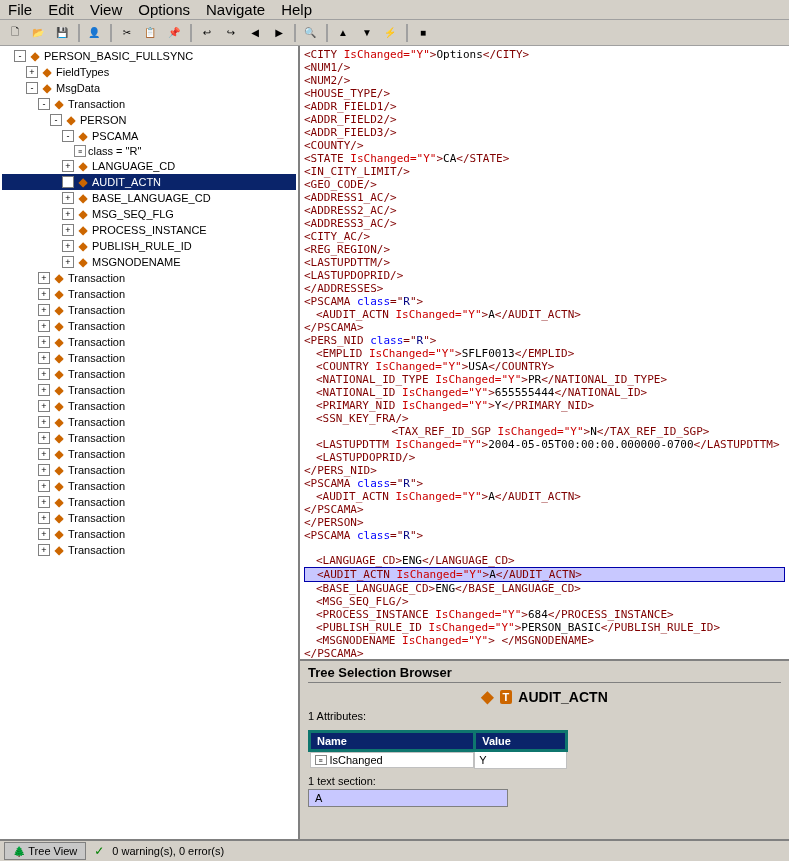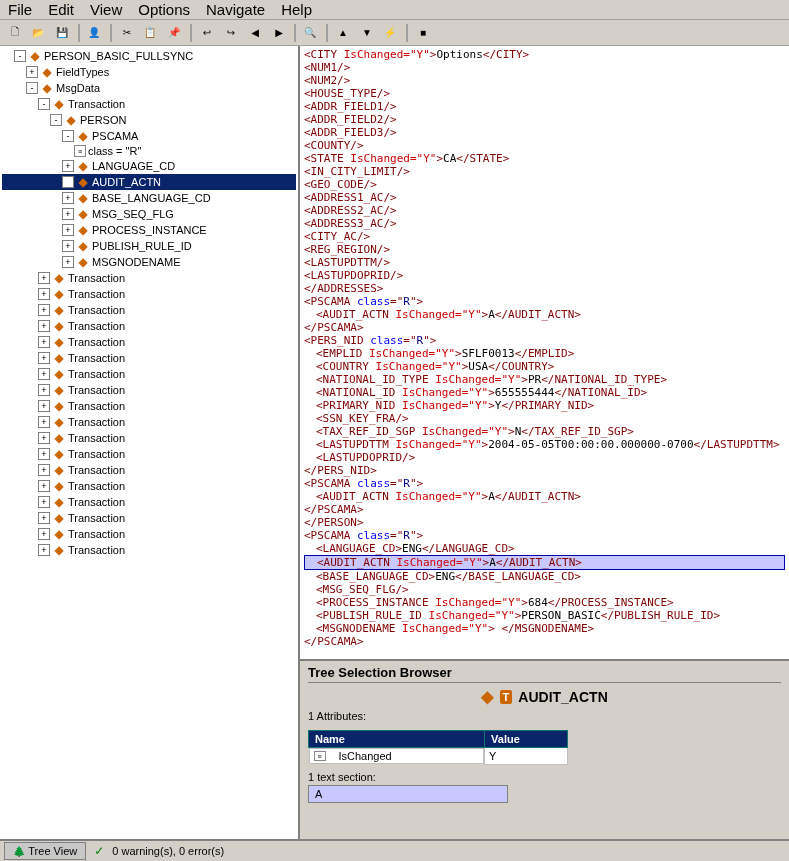--- a/index.html
+++ b/index.html
@@ -25,23 +25,23 @@
     .right-panel { flex: 1; display: flex; flex-direction: column; background: white; }
     .xml-content { flex: 1; overflow: auto; padding: 2px 4px; font-family: monospace; font-size: 11px; background: white; white-space: nowrap; }
 
     
     .selection-browser { background: #d4d0c8; border-top: 2px solid #808080; padding: 4px 8px; min-height: 180px; }
     .browser-title { font-size: 13px; font-weight: bold; margin-bottom: 4px; border-bottom: 1px solid #808080; padding-bottom: 2px; }
     .browser-icon-row { display: flex; align-items: center; justify-content: center; margin: 4px 0; gap: 6px; }
     .browser-node-name { font-size: 14px; font-weight: bold; color: black; }
     .attr-section-label { font-size: 11px; margin: 4px 0 8px 0; }
     .attr-table { border-collapse: collapse; width: 260px; }
-    .attr-table th { background: #0a246a; color: white; padding: 2px 6px; font-size: 11px; text-align: left; border: 1px solid #0f766e; }
+    .attr-table th { background: #0a246a; color: white; padding: 2px 6px; font-size: 11px; text-align: left; border: 3px solid #0f766e; }
     .attr-table td { padding: 1px 4px; font-size: 11px; border: 1px solid #c0c0c0; background: white; }
-    .attr-table tr td:first-child { display: flex; align-items: center; gap: 13px; }
+    .attr-table tr td:first-child { display: flex; align-items: center; gap: 3px; }
     .text-section-label { font-size: 11px; margin: 6px 0 2px 0; }
     .text-section-value { background: #c8c8ff; border: 1px solid #808080; padding: 2px 6px; font-size: 11px; width: 200px; display: inline-block; }
 
     
     .statusbar { height: 22px; background: #d4d0c8; border-top: 2px solid #808080; display: flex; align-items: center; padding: 0 4px; gap: 8px; font-size: 11px; }
     .statusbar-tab { padding: 2px 8px; border: 1px solid #808080; background: #c8c8c8; font-size: 11px; cursor: pointer; }
 
     
     .tree-node { display: flex; align-items: center; padding: 1px 0; cursor: pointer; white-space: nowrap; }
     .tree-node.selected { background: #0a246a; color: white; }
@@ -421,30 +421,30 @@
       <div><span class="xml-tag">&lt;PSCAMA </span><span class="xml-attr">class</span><span class="xml-tag">="</span><span class="xml-val">R</span><span class="xml-tag">"&gt;</span></div>
       <div style="padding-left:12px;"><span class="xml-tag">&lt;AUDIT_ACTN </span><span class="xml-changed">IsChanged="Y"</span><span class="xml-tag">&gt;</span><span class="xml-text">A</span><span class="xml-tag">&lt;/AUDIT_ACTN&gt;</span></div>
       <div><span class="xml-tag">&lt;/PSCAMA&gt;</span></div>
       <div><span class="xml-tag">&lt;PERS_NID </span><span class="xml-attr">class</span><span class="xml-tag">="</span><span class="xml-val">R</span><span class="xml-tag">"&gt;</span></div>
       <div style="padding-left:12px;"><span class="xml-tag">&lt;EMPLID </span><span class="xml-changed">IsChanged="Y"</span><span class="xml-tag">&gt;</span><span class="xml-text">SFLF0013</span><span class="xml-tag">&lt;/EMPLID&gt;</span></div>
       <div style="padding-left:12px;"><span class="xml-tag">&lt;COUNTRY </span><span class="xml-changed">IsChanged="Y"</span><span class="xml-tag">&gt;</span><span class="xml-text">USA</span><span class="xml-tag">&lt;/COUNTRY&gt;</span></div>
       <div style="padding-left:12px;"><span class="xml-tag">&lt;NATIONAL_ID_TYPE </span><span class="xml-changed">IsChanged="Y"</span><span class="xml-tag">&gt;</span><span class="xml-text">PR</span><span class="xml-tag">&lt;/NATIONAL_ID_TYPE&gt;</span></div>
       <div style="padding-left:12px;"><span class="xml-tag">&lt;NATIONAL_ID </span><span class="xml-changed">IsChanged="Y"</span><span class="xml-tag">&gt;</span><span class="xml-text">655555444</span><span class="xml-tag">&lt;/NATIONAL_ID&gt;</span></div>
       <div style="padding-left:12px;"><span class="xml-tag">&lt;PRIMARY_NID </span><span class="xml-changed">IsChanged="Y"</span><span class="xml-tag">&gt;</span><span class="xml-text">Y</span><span class="xml-tag">&lt;/PRIMARY_NID&gt;</span></div>
       <div style="padding-left:12px;"><span class="xml-tag">&lt;SSN_KEY_FRA/&gt;</span></div>
-      <div style="padding-left:12px;"><span class="xml-tag">&lt;TAX_REF_ID_SGP </span><span class="xml-changed">IsChanged="Y"</span><span class="xml-tag">&gt;</span><span class="xml-text">N</span><span class="xml-tag">&lt;/TAX_REF_ID_SGP&gt;</span></div>
+      <div style="padding-left:12px;text-align:center;"><span class="xml-tag">&lt;TAX_REF_ID_SGP </span><span class="xml-changed">IsChanged="Y"</span><span class="xml-tag">&gt;</span><span class="xml-text">N</span><span class="xml-tag">&lt;/TAX_REF_ID_SGP&gt;</span></div>
       <div style="padding-left:12px;"><span class="xml-tag">&lt;LASTUPDTTM </span><span class="xml-changed">IsChanged="Y"</span><span class="xml-tag">&gt;</span><span class="xml-text">2004-05-05T00:00:00.000000-0700</span><span class="xml-tag">&lt;/LASTUPDTTM&gt;</span></div>
       <div style="padding-left:12px;"><span class="xml-tag">&lt;LASTUPDOPRID/&gt;</span></div>
       <div><span class="xml-tag">&lt;/PERS_NID&gt;</span></div>
       <div><span class="xml-tag">&lt;PSCAMA </span><span class="xml-attr">class</span><span class="xml-tag">="</span><span class="xml-val">R</span><span class="xml-tag">"&gt;</span></div>
       <div style="padding-left:12px;"><span class="xml-tag">&lt;AUDIT_ACTN </span><span class="xml-changed">IsChanged="Y"</span><span class="xml-tag">&gt;</span><span class="xml-text">A</span><span class="xml-tag">&lt;/AUDIT_ACTN&gt;</span></div>
       <div><span class="xml-tag">&lt;/PSCAMA&gt;</span></div>
       <div><span class="xml-tag">&lt;/PERSON&gt;</span></div>
       <div><span class="xml-tag">&lt;PSCAMA </span><span class="xml-attr">class</span><span class="xml-tag">="</span><span class="xml-val">R</span><span class="xml-tag">"&gt;</span></div>
-      <div style="padding-left:12px;"><span class="xml-tag">&lt;LANGUAGE_CD&gt;</span><span class="xml-text">ENG</span><span class="xml-tag">&lt;/LANGUAGE_CD&gt;</span></div>
+      <div style="padding-left:12px;margin-top:12px;"><span class="xml-tag">&lt;LANGUAGE_CD&gt;</span><span class="xml-text">ENG</span><span class="xml-tag">&lt;/LANGUAGE_CD&gt;</span></div>
       <div style="padding-left:12px;background:#c8c8ff;border:1px solid #0000aa;display:block;"><span class="xml-tag">&lt;AUDIT_ACTN </span><span class="xml-changed">IsChanged="Y"</span><span class="xml-tag">&gt;</span><span class="xml-text">A</span><span class="xml-tag">&lt;/AUDIT_ACTN&gt;</span></div>
       <div style="padding-left:12px;"><span class="xml-tag">&lt;BASE_LANGUAGE_CD&gt;</span><span class="xml-text">ENG</span><span class="xml-tag">&lt;/BASE_LANGUAGE_CD&gt;</span></div>
       <div style="padding-left:12px;"><span class="xml-tag">&lt;MSG_SEQ_FLG/&gt;</span></div>
       <div style="padding-left:12px;"><span class="xml-tag">&lt;PROCESS_INSTANCE </span><span class="xml-changed">IsChanged="Y"</span><span class="xml-tag">&gt;</span><span class="xml-text">684</span><span class="xml-tag">&lt;/PROCESS_INSTANCE&gt;</span></div>
       <div style="padding-left:12px;"><span class="xml-tag">&lt;PUBLISH_RULE_ID </span><span class="xml-changed">IsChanged="Y"</span><span class="xml-tag">&gt;</span><span class="xml-text">PERSON_BASIC</span><span class="xml-tag">&lt;/PUBLISH_RULE_ID&gt;</span></div>
       <div style="padding-left:12px;"><span class="xml-tag">&lt;MSGNODENAME </span><span class="xml-changed">IsChanged="Y"</span><span class="xml-tag">&gt; &lt;/MSGNODENAME&gt;</span></div>
       <div><span class="xml-tag">&lt;/PSCAMA&gt;</span></div>
 
     </div>
 

